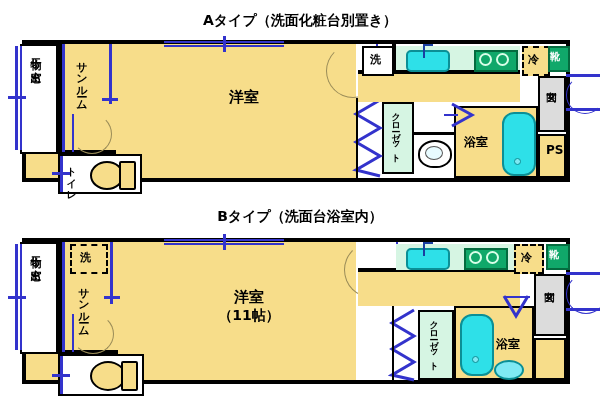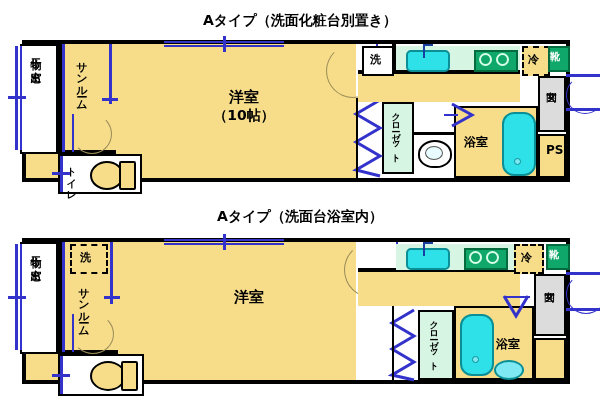--- a/index.html
+++ b/index.html
@@ -119,21 +119,20 @@
 
   <div class="room-white bd" style="left:44px;top:114px;width:84px;height:40px;"></div>
   <div class="vlabel" style="left:52px;top:120px;font-size:10px;">トイレ</div>
   <div class="toilet-bowl" style="left:76px;top:121px;width:30px;height:25px;"></div>
   <div class="toilet-tank" style="left:105px;top:121px;width:13px;height:25px;"></div>
   <div class="win" style="left:46px;top:116px;width:3px;height:36px;"></div>
   <div class="win" style="left:38px;top:132px;width:18px;height:3px;"></div>
 
   <div class="roomname" style="left:170px;top:48px;width:120px;">
     <span>洋室</span>
-    <span class="sz">（10帖）</span>
   </div>
 
   <div class="win" style="left:150px;top:1px;width:120px;height:2px;"></div>
   <div class="win" style="left:150px;top:5px;width:120px;height:2px;"></div>
   <div class="win" style="left:209px;top:-4px;width:3px;height:16px;"></div>
 
   <div class="room-mint bd" style="left:368px;top:62px;width:32px;height:72px;"></div>
   <div class="vlabel" style="left:377px;top:66px;font-size:9px;">クローゼット</div>
 
   <svg class="zig" style="left:338px;top:58px;width:32px;height:80px;" viewBox="0 0 32 80">
@@ -184,21 +183,21 @@
     <polyline points="2,2 22,13 2,24" fill="none" stroke="#3333cc" stroke-width="3"></polyline>
   </svg>
   <div class="win" style="left:430px;top:74px;width:14px;height:2px;"></div>
 
   <div class="basin" style="left:404px;top:100px;width:30px;height:24px;"></div>
   <div class="basin-in" style="left:411px;top:106px;width:16px;height:12px;"></div>
   <div class="wall" style="left:400px;top:92px;width:40px;height:3px;"></div>
 
 </div>
 
-<div class="plan-title" id="title-b">Aタイプ（洗面台浴室内）</div>
+<div class="plan-title" id="title-b">Bタイプ（洗面台浴室内）</div>
 
 <div class="plan" id="plan-b">
 
   <div class="wall" style="left:8px;top:0;width:548px;height:4px;"></div>
   <div class="wall" style="left:8px;top:142px;width:548px;height:4px;"></div>
   <div class="wall" style="left:8px;top:0;width:4px;height:146px;"></div>
   <div class="wall" style="left:552px;top:0;width:4px;height:146px;"></div>
 
   <div class="room" style="left:12px;top:4px;width:330px;height:138px;"></div>
 
@@ -221,20 +220,21 @@
   <div class="door-leaf" style="left:58px;top:76px;width:2px;height:38px;"></div>
 
   <div class="room-white bd" style="left:44px;top:116px;width:86px;height:42px;"></div>
   <div class="toilet-bowl" style="left:76px;top:123px;width:32px;height:26px;"></div>
   <div class="toilet-tank" style="left:107px;top:123px;width:13px;height:26px;"></div>
   <div class="win" style="left:46px;top:118px;width:3px;height:38px;"></div>
   <div class="win" style="left:38px;top:136px;width:18px;height:3px;"></div>
 
   <div class="roomname" style="left:170px;top:50px;width:130px;">
     <span>洋室</span>
+    <span class="sz">（11帖）</span>
   </div>
 
   <div class="win" style="left:150px;top:1px;width:120px;height:2px;"></div>
   <div class="win" style="left:150px;top:5px;width:120px;height:2px;"></div>
   <div class="win" style="left:209px;top:-4px;width:3px;height:16px;"></div>
 
   <div class="door-arc" style="left:330px;top:4px;width:54px;height:54px;border-color:#9a8c58;border-top-color:transparent;border-right-color:transparent;"></div>
   <div class="door-leaf" style="left:382px;top:4px;width:2px;height:54px;"></div>
   <div class="win" style="left:376px;top:30px;width:16px;height:2px;"></div>
 

